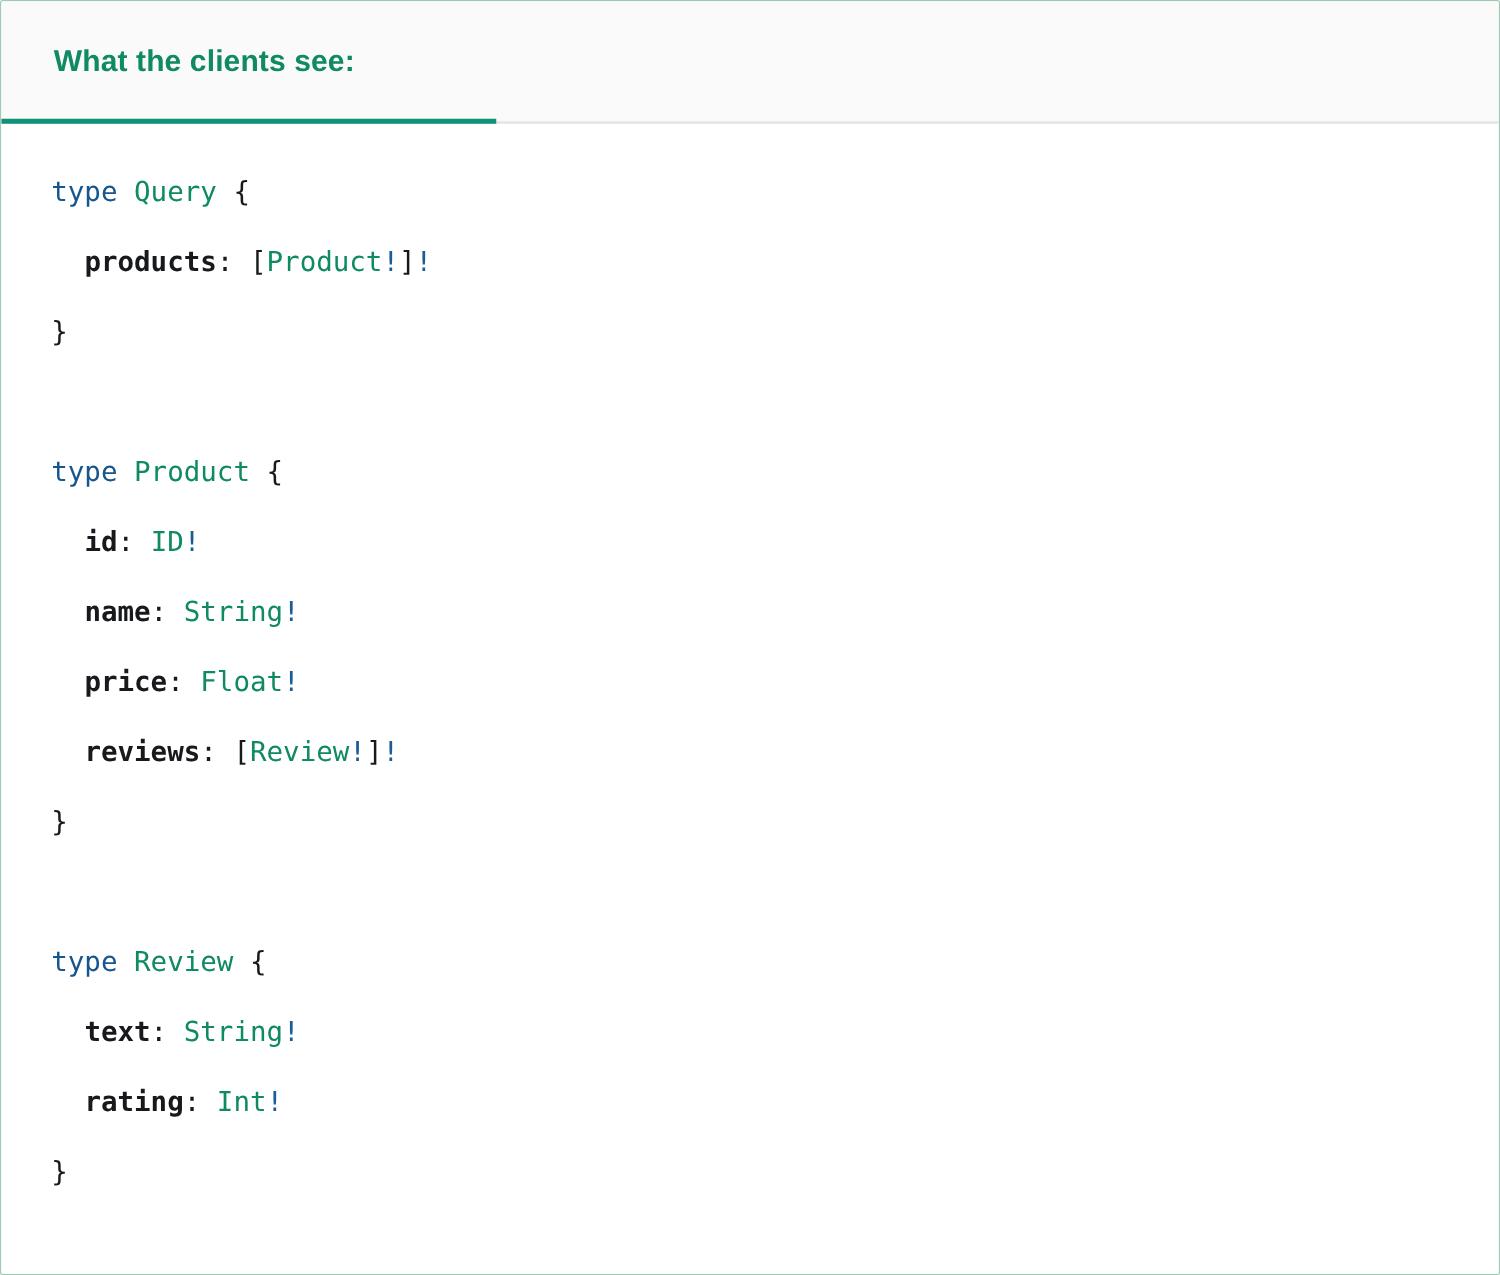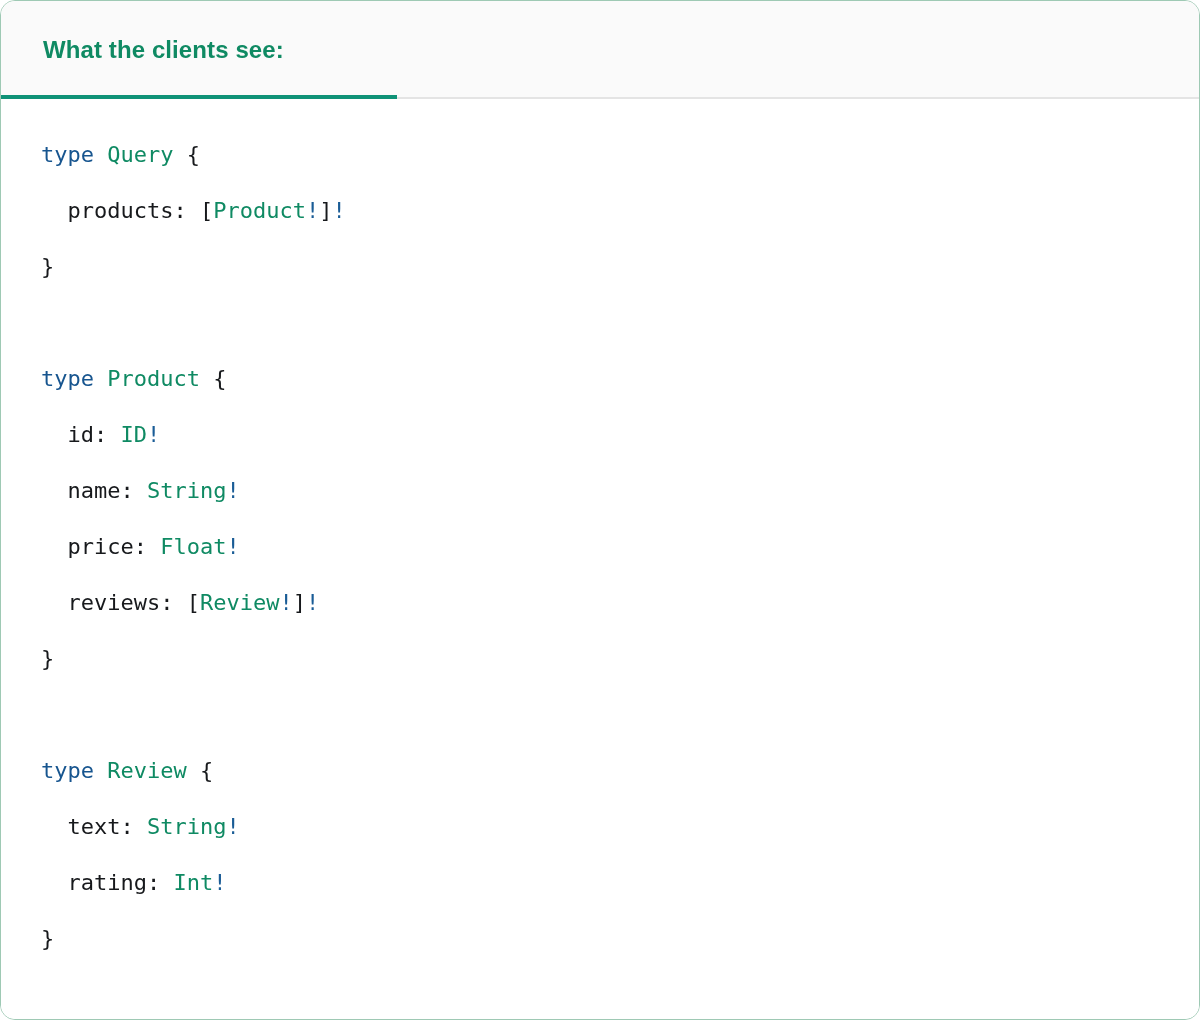--- a/index.html
+++ b/index.html
@@ -16,21 +16,21 @@
     -webkit-font-smoothing: antialiased;
   }
 
   .card {
     position: relative;
     box-sizing: border-box;
     width: 1200px;
     height: 1020px;
     background: #ffffff;
     border: 1px solid #9ec9b4;
-    border-radius: 15px;
+    border-radius: 2px;
     overflow: hidden;
   }
 
   
   .tabstrip {
     position: relative;
     box-sizing: border-box;
     height: 98px;
     background: #fafafa;
     display: flex;
@@ -101,21 +101,21 @@
     height: 56px;
     white-space: pre;
   }
   .code-line.blank { height: 56px; }
 
   
   .tok-kw    { color: #17558f; }
   .tok-type  { color: #0f8a63; }
   .tok-bang  { color: #1a5c96; }
   .tok-punct { color: #17191c; }
-  .tok-field { color: #17191c; }
+  .tok-field { color: #17191c; font-weight: bold; }
   .tok-plain { color: #17191c; }
 </style>
 </head>
 <body>
 
 <div class="card" style="border-color: rgb(158, 201, 180); background: rgb(255, 255, 255);">
 
   <div class="tabstrip" style="background: rgb(250, 250, 250);">
     <div class="tab">
       <span class="tab-label" style="color: rgb(15, 138, 99);">What the clients see:</span>

